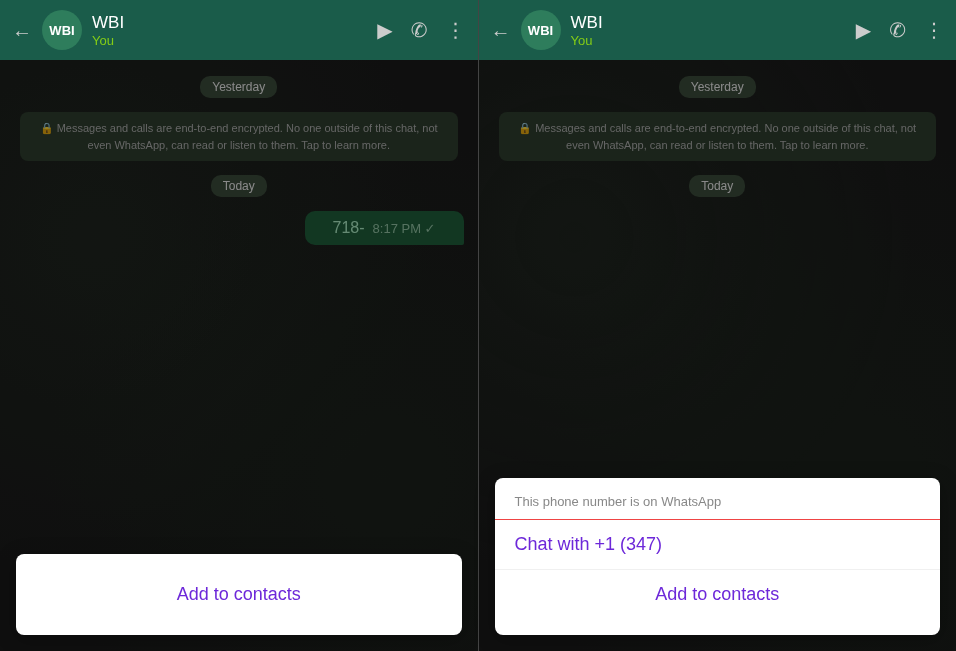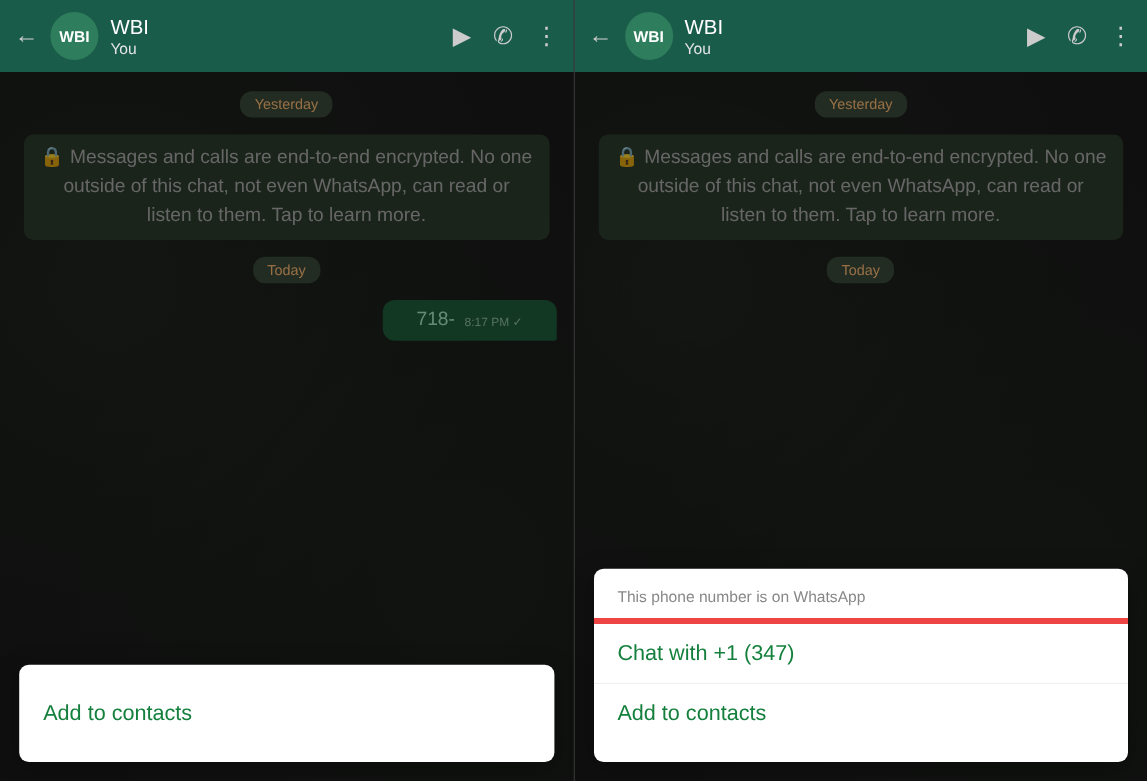--- a/index.html
+++ b/index.html
@@ -64,21 +64,21 @@
       flex: 1;
     }
 
     .header-name {
       color: white;
       font-size: 17px;
       font-weight: 500;
     }
 
     .header-sub {
-      color: #e5e5e5;
+      color: #84cc16;
       font-size: 13px;
     }
 
     .header-icons {
       display: flex;
       gap: 18px;
       align-items: center;
     }
 
     .header-icon {
@@ -96,32 +96,32 @@
         radial-gradient(circle at 80% 70%, rgba(30,50,30,0.3) 0%, transparent 60%);
       padding: 10px;
       display: flex;
       flex-direction: column;
       gap: 8px;
       position: relative;
     }
 
     .date-badge {
       background: #3a4a3a;
-      color: #fdba74;
+      color: #e5e5e5;
       font-size: 12px;
       padding: 4px 12px;
       border-radius: 10px;
       align-self: center;
       margin: 6px 0;
     }
 
     .encrypt-notice {
       background: #2d3d2d;
       color: #aaa;
-      font-size: 16px;
+      font-size: 11px;
       padding: 8px 14px;
       border-radius: 8px;
       text-align: center;
       margin: 0 10px;
       line-height: 1.5;
     }
 
     
     .message-row {
       display: flex;
@@ -140,21 +140,21 @@
       gap: 8px;
       max-width: 80%;
     }
 
     .bubble-text {
       font-size: 16px;
       color: #a8e6c0;
     }
 
     .bubble-meta {
-      font-size: 10px;
+      font-size: 13px;
       color: #8fbfa0;
       white-space: nowrap;
       padding-bottom: 1px;
     }
 
     
     .popup-overlay {
       position: absolute;
       bottom: 0;
       left: 0;
@@ -171,33 +171,34 @@
       border-radius: 8px;
       padding: 16px 0;
       width: 100%;
       box-shadow: 0 4px 20px rgba(0,0,0,0.3);
     }
 
     .popup-notice {
       font-size: 13px;
       color: #888;
       padding: 0 20px 10px 20px;
-      border-bottom: 5px solid #ef4444;
+      border-bottom: 1px solid #ef4444;
     }
 
     .popup-item {
       font-size: 18px;
-      color: #15803d;
+      color: #6d28d9;
       padding: 14px 20px;
       cursor: pointer;
       border-bottom: 1px solid #f0f0f0;
     }
 
     .popup-item:last-child {
       border-bottom: none;
+      text-align: center;
     }
   </style>
 </head>
 <body>
 
 <div class="app-container">
 
   <div class="panel">
     <div class="header">
       <span class="back-arrow">←</span>

